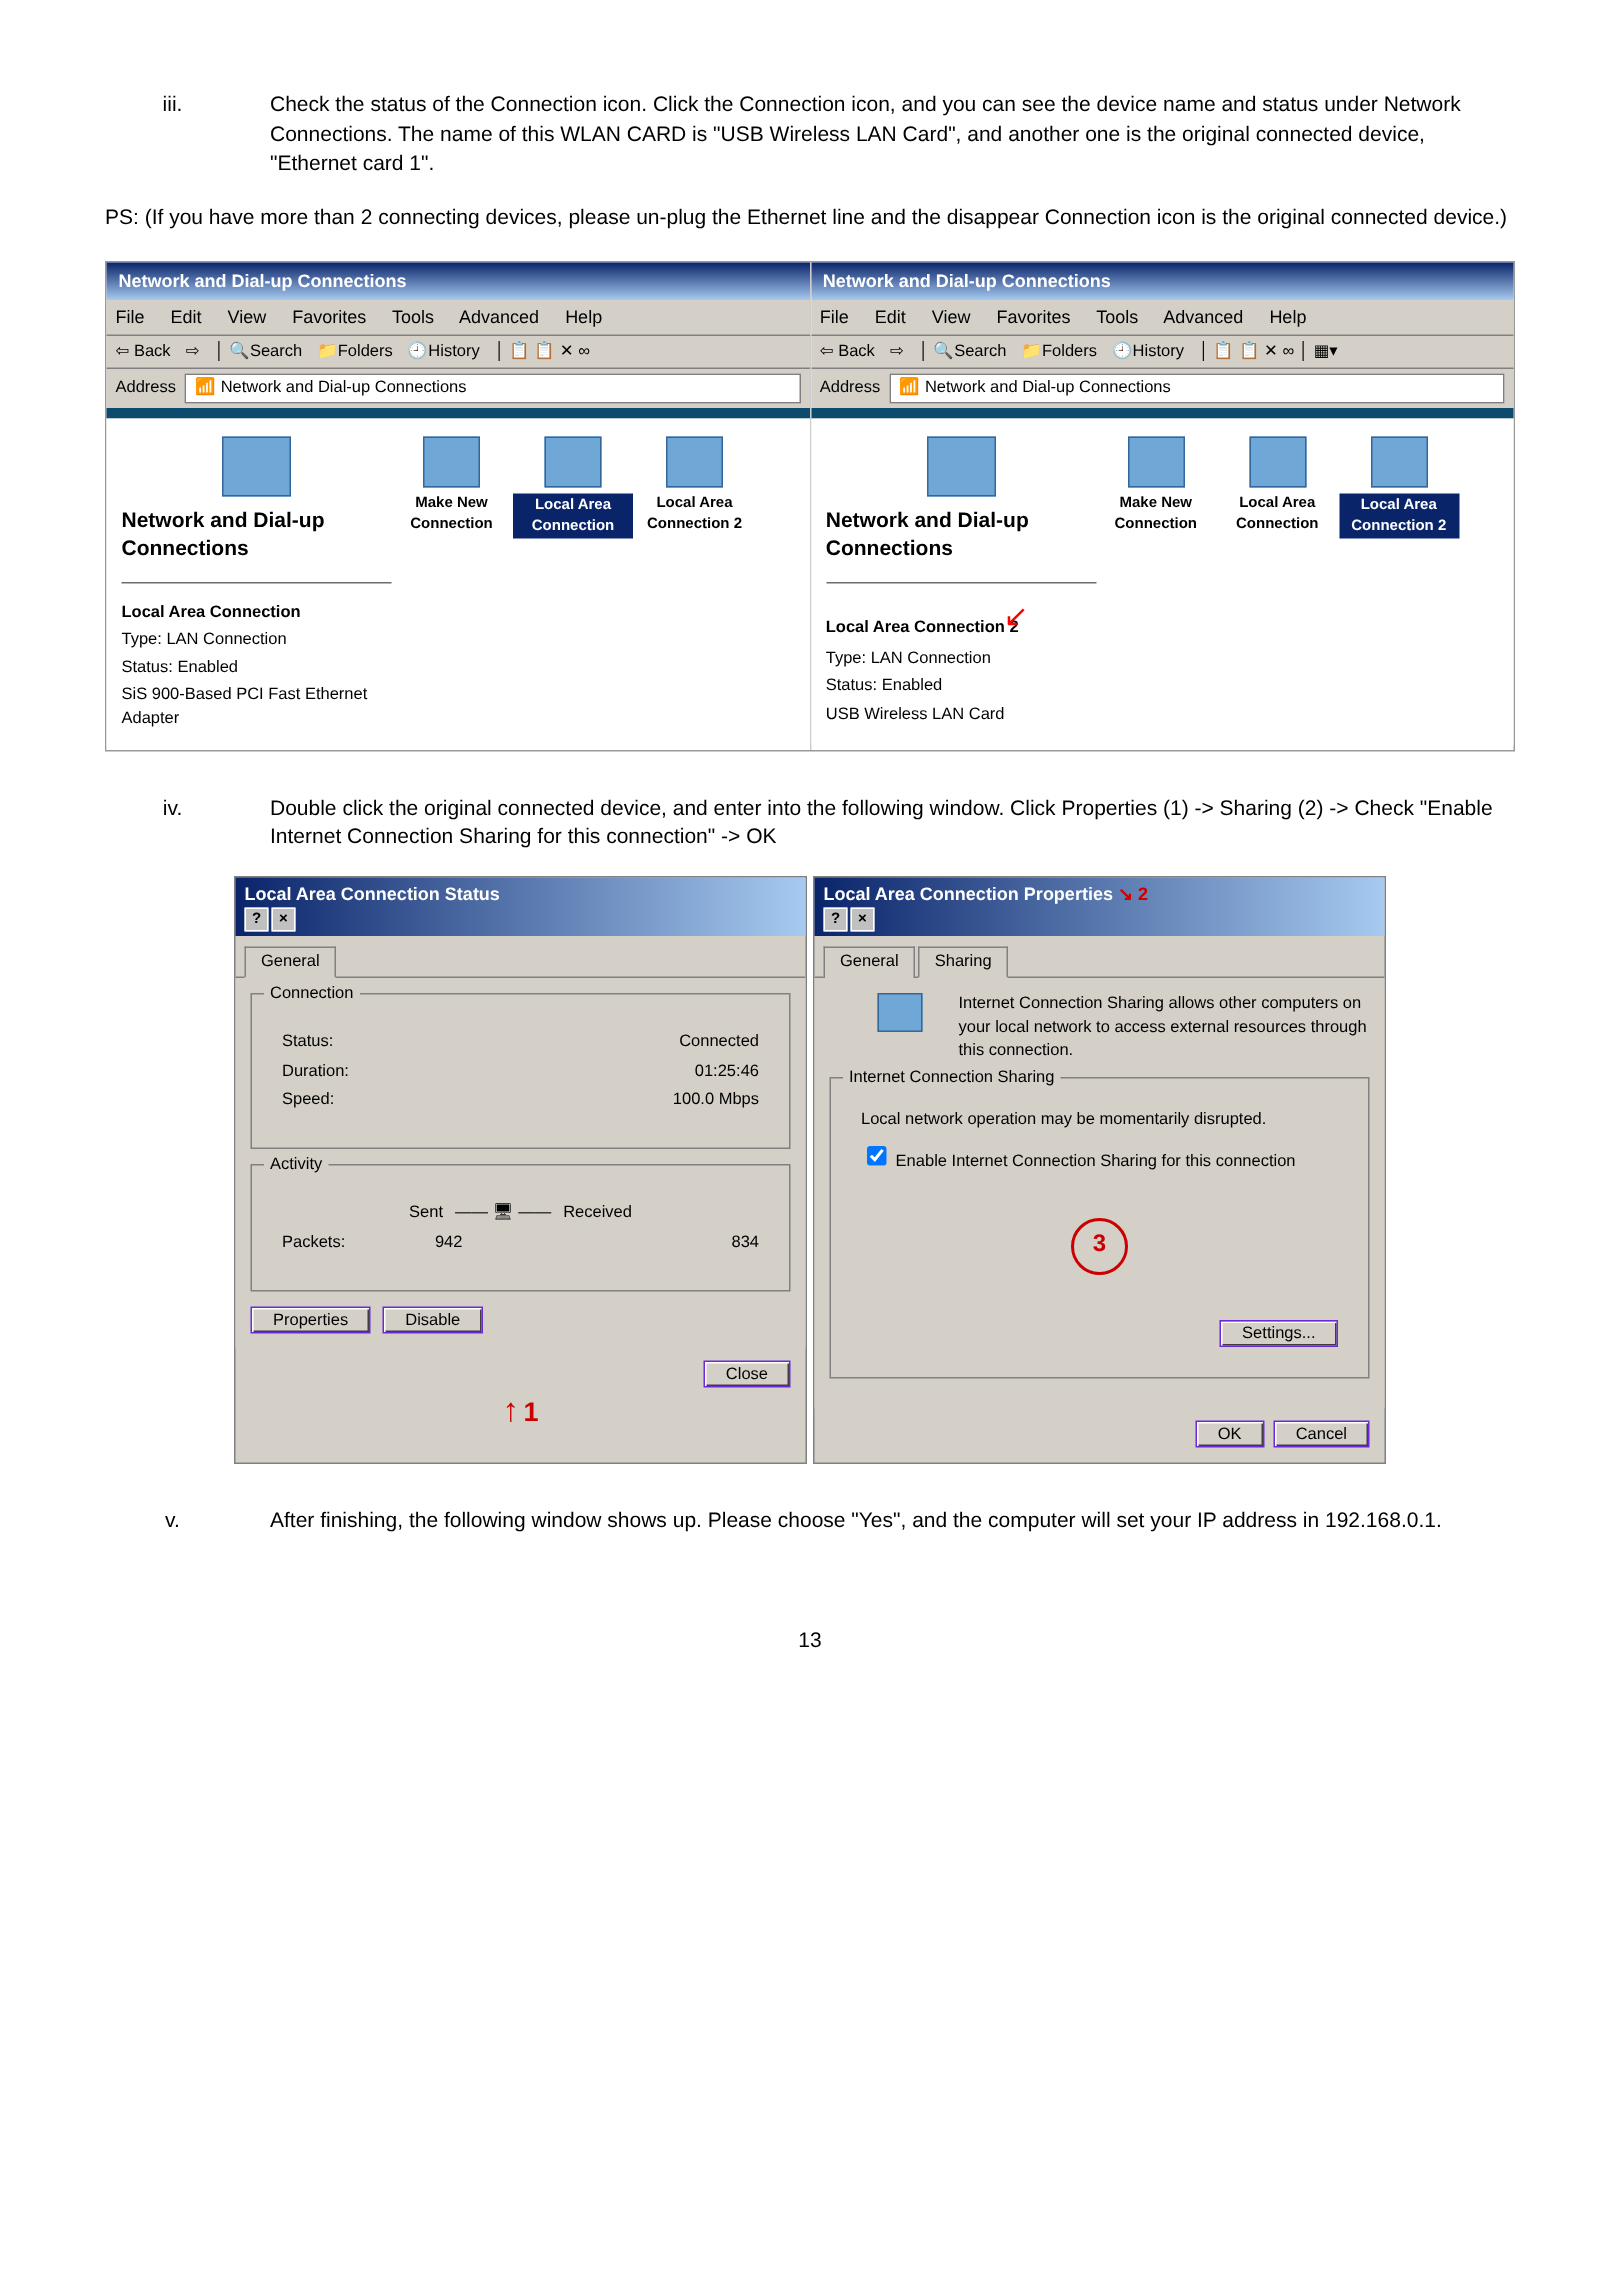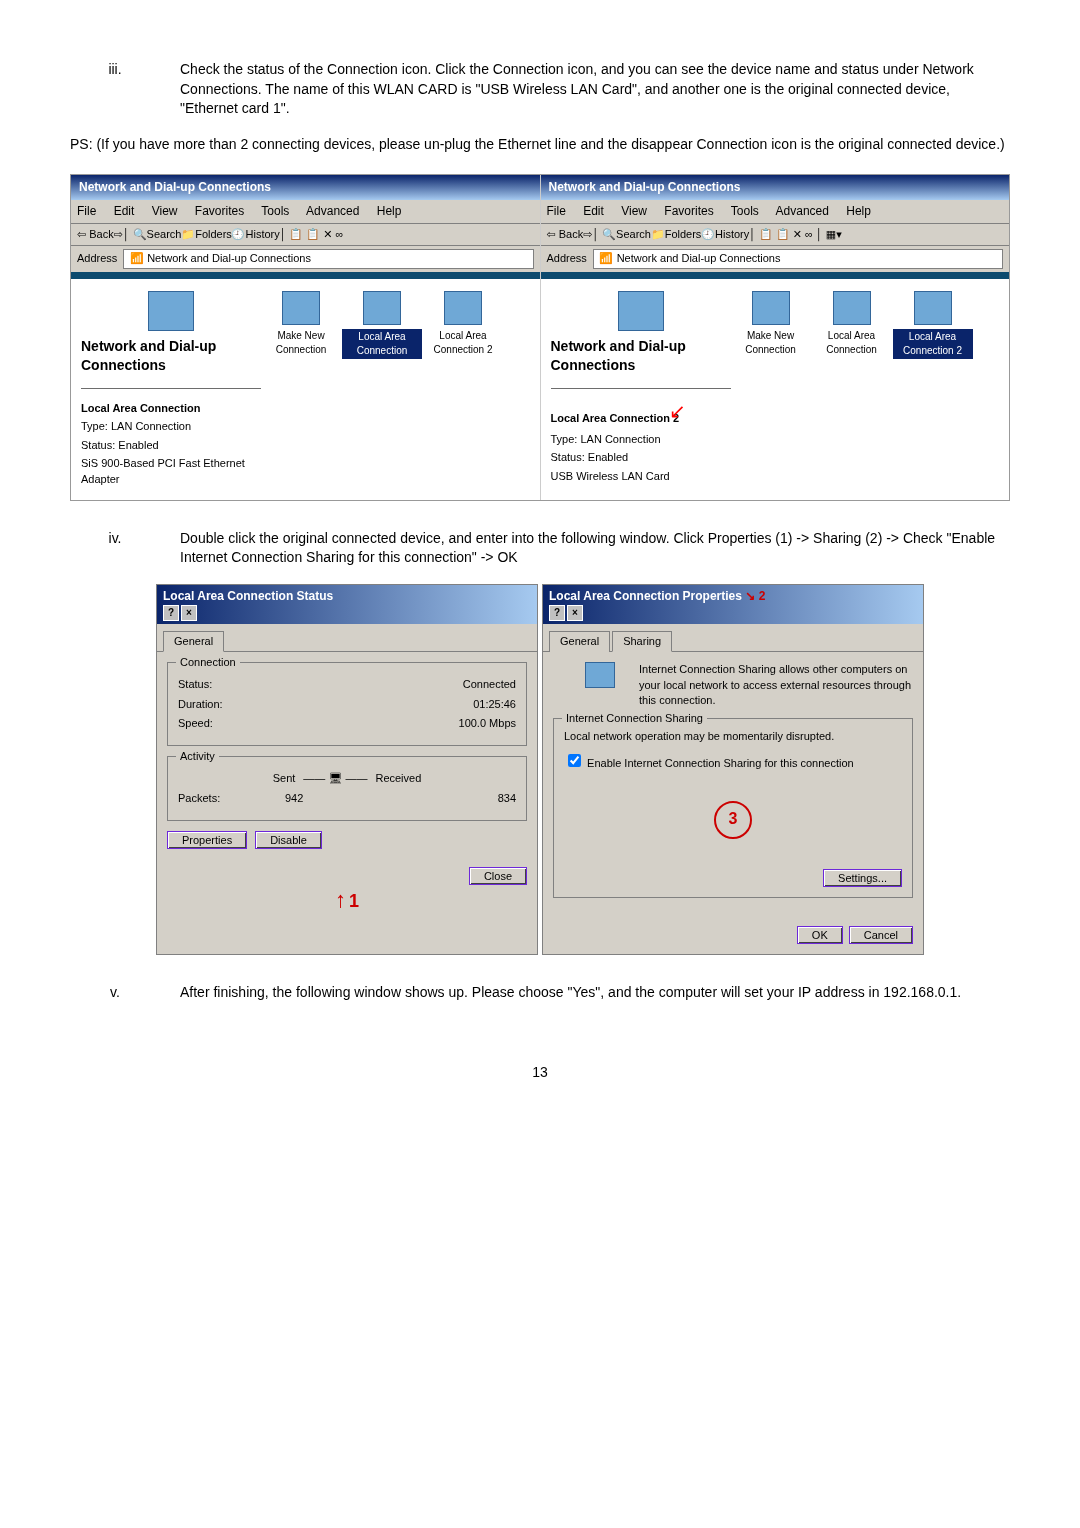--- a/index.html
+++ b/index.html
@@ -57,21 +57,21 @@
   }
   .menubar span {
     margin-right: 14px;
   }
   .toolbar {
     background: #d4d0c8;
     font-size: 11px;
     padding: 3px 6px;
     border-bottom: 1px solid #808080;
     display: flex;
-    gap: 0;
+    gap: 10px;
     align-items: center;
   }
   .addrbar {
     background: #d4d0c8;
     font-size: 11px;
     padding: 3px 6px;
     border-bottom: 7px solid #0c4a6e;
     display: flex;
     align-items: center;
     gap: 6px;
@@ -88,20 +88,21 @@
     font-size: 12px;
     display: flex;
   }
   .left-panel {
     width: 180px;
   }
   .icons-row {
     display: flex;
     gap: 1px;
     flex-wrap: wrap;
+    font-weight: bold;
   }
   .conn-icon {
     text-align: center;
     width: 80px;
     font-size: 10px;
   }
   .icon-box {
     width: 36px;
     height: 32px;
     background: #6fa8d6;
@@ -183,21 +184,21 @@
     background: #d4d0c8;
     border-bottom: 1px solid #d4d0c8;
   }
   .dlg-body {
     background: #d4d0c8;
     border-top: 1px solid #808080;
     padding: 10px;
   }
   .groupbox {
     border: 1px solid #808080;
-    padding: 10px;
+    padding: 20px;
     margin-bottom: 10px;
     position: relative;
   }
   .groupbox .gtitle {
     position: absolute;
     top: -8px;
     left: 8px;
     background: #d4d0c8;
     padding: 0 4px;
     font-size: 11px;

